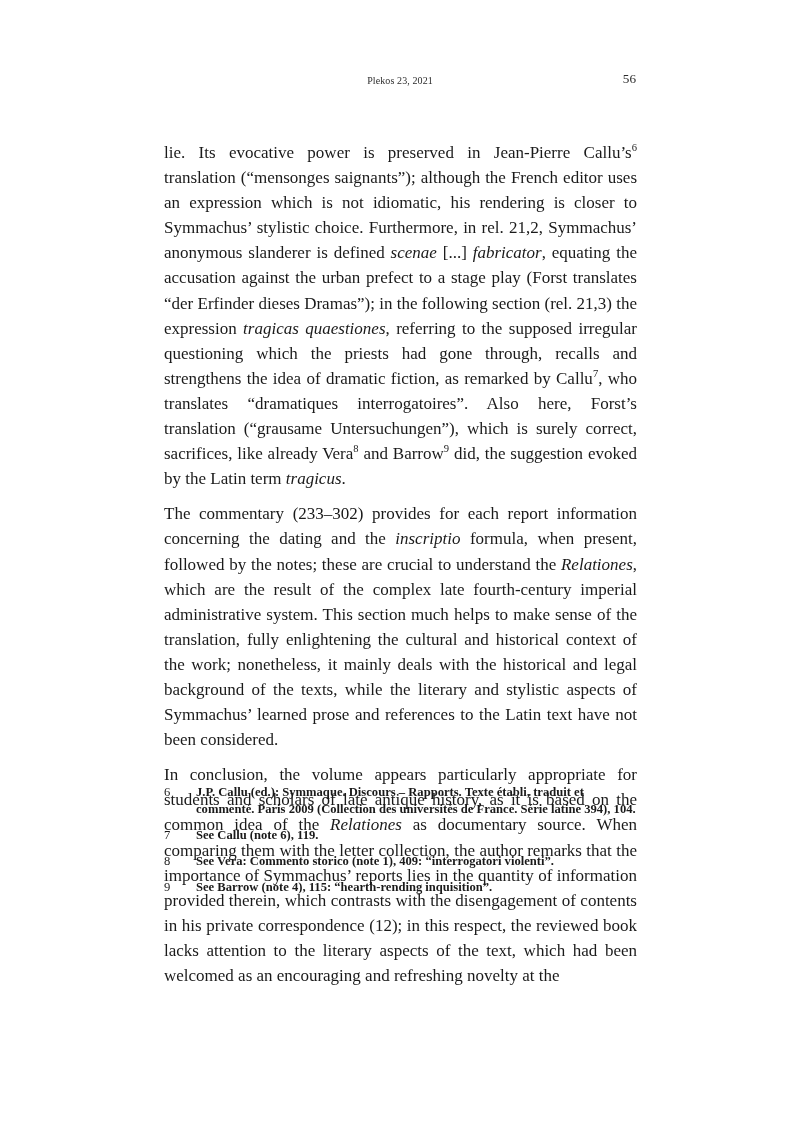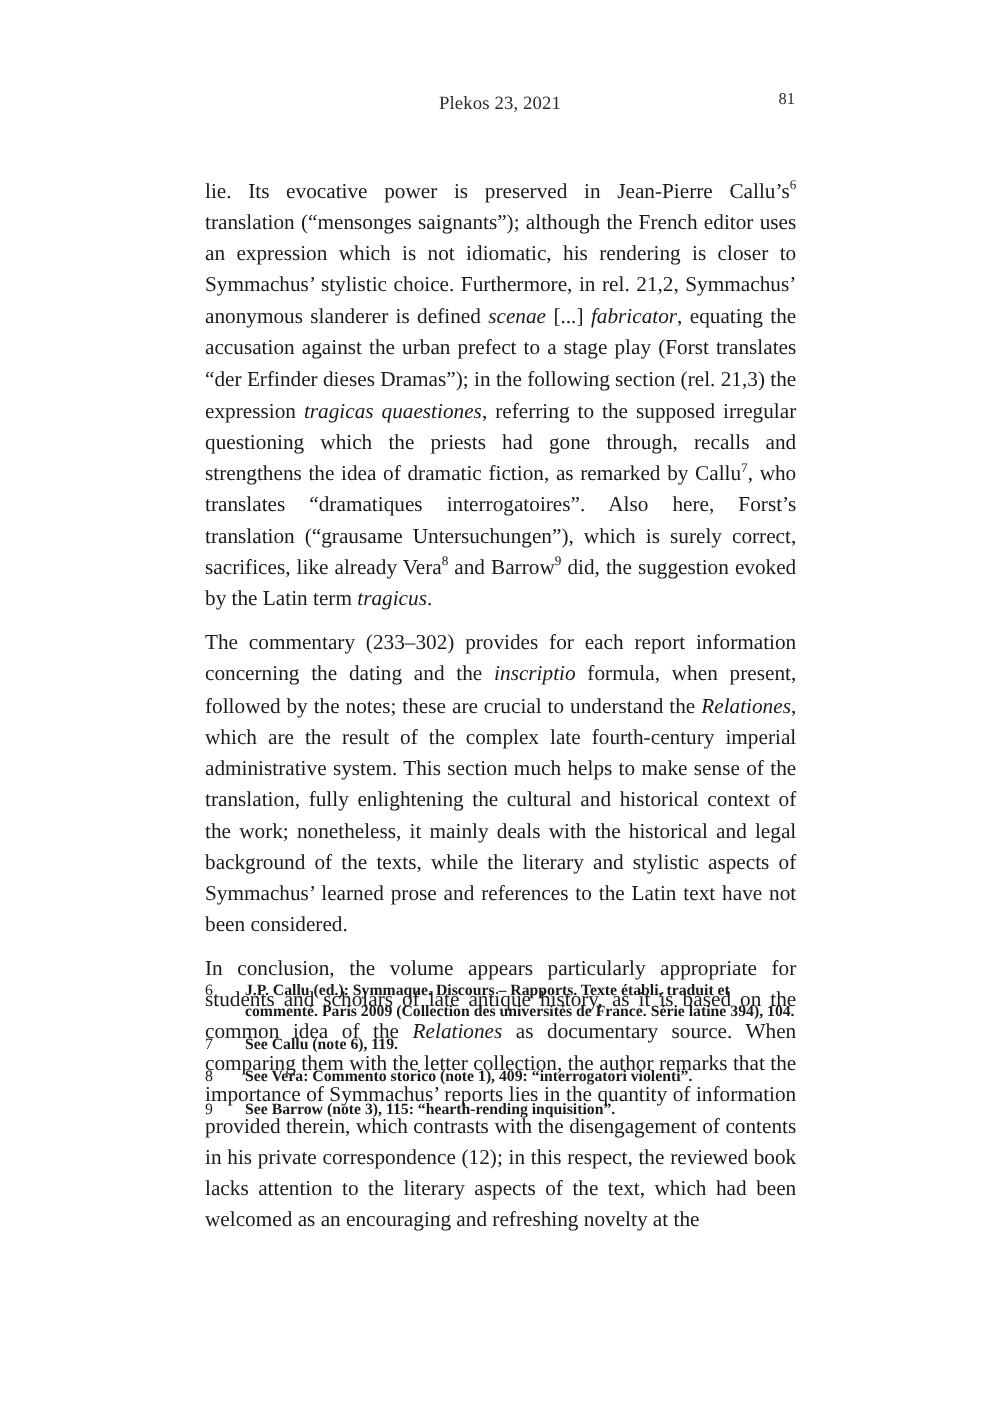--- a/index.html
+++ b/index.html
@@ -29,21 +29,21 @@
     right: 163px;
     top: 71px;
     height: 20px;
   }
   .runhead-title {
     position: absolute;
     left: 0;
     right: 0;
     top: 4px;
     text-align: center;
-    font-size: 15px;
+    font-size: 10px;
     letter-spacing: 0.1px;
     color: #2b2b2b;
   }
   .runhead-pageno {
     position: absolute;
     right: 0;
     top: 0;
     font-size: 13.2px;
     color: #2b2b2b;
   }
@@ -98,21 +98,21 @@
   }
   .fn-text { display: block; font-weight: bold; }
 </style>
 </head>
 <body>
 
 <div class="page">
 
   <div class="runhead">
     <div class="runhead-title">Plekos 23, 2021</div>
-    <div class="runhead-pageno">81</div>
+    <div class="runhead-pageno">56</div>
   </div>
 
   <div class="body-col">
     <p class="para">lie. Its evocative power is preserved in Jean-Pierre Callu’s<sup>6</sup> translation (“mensonges saignants”); although the French editor uses an expression which is not idiomatic, his rendering is closer to Symmachus’ stylistic choice. Furthermore, in rel. 21,2, Symmachus’ anonymous slanderer is defined <i>scenae</i> [...] <i>fabricator</i>, equating the accusation against the urban prefect to a stage play (Forst translates “der Erfinder dieses Dramas”); in the following section (rel. 21,3) the expression <i>tragicas quaestiones</i>, referring to the supposed irregular questioning which the priests had gone through, recalls and strengthens the idea of dramatic fiction, as remarked by Callu<sup>7</sup>, who translates “dramatiques interrogatoires”. Also here, Forst’s translation (“grausame Untersuchungen”), which is surely correct, sacrifices, like already Vera<sup>8</sup> and Barrow<sup>9</sup> did, the suggestion evoked by the Latin term <i>tragicus</i>.</p>
     <p class="para">The commentary (233–302) provides for each report information concerning the dating and the <i>inscriptio</i> formula, when present, followed by the notes; these are crucial to understand the <i>Relationes</i>, which are the result of the complex late fourth-century imperial administrative system. This section much helps to make sense of the translation, fully enlightening the cultural and historical context of the work; nonetheless, it mainly deals with the historical and legal background of the texts, while the literary and stylistic aspects of Symmachus’ learned prose and references to the Latin text have not been considered.</p>
     <p class="para">In conclusion, the volume appears particularly appropriate for students and scholars of late antique history, as it is based on the common idea of the <i>Relationes</i> as documentary source. When comparing them with the letter collection, the author remarks that the importance of Symmachus’ reports lies in the quantity of information provided therein, which contrasts with the disengagement of contents in his private correspondence (12); in this respect, the reviewed book lacks attention to the literary aspects of the text, which had been welcomed as an encouraging and refreshing novelty at the</p>
   </div>
 
   <div class="footnotes">
     <div class="fn">
@@ -122,17 +122,17 @@
     <div class="fn">
       <span class="fn-num">7</span>
       <span class="fn-text">See Callu (note 6), 119.</span>
     </div>
     <div class="fn">
       <span class="fn-num">8</span>
       <span class="fn-text">See Vera: Commento storico (note 1), 409: “interrogatori violenti”.</span>
     </div>
     <div class="fn">
       <span class="fn-num">9</span>
-      <span class="fn-text">See Barrow (note 3), 115: “hearth-rending inquisition”.</span>
+      <span class="fn-text">See Barrow (note 4), 115: “hearth-rending inquisition”.</span>
     </div>
   </div>
 
 </div>
 
 </body></html>

